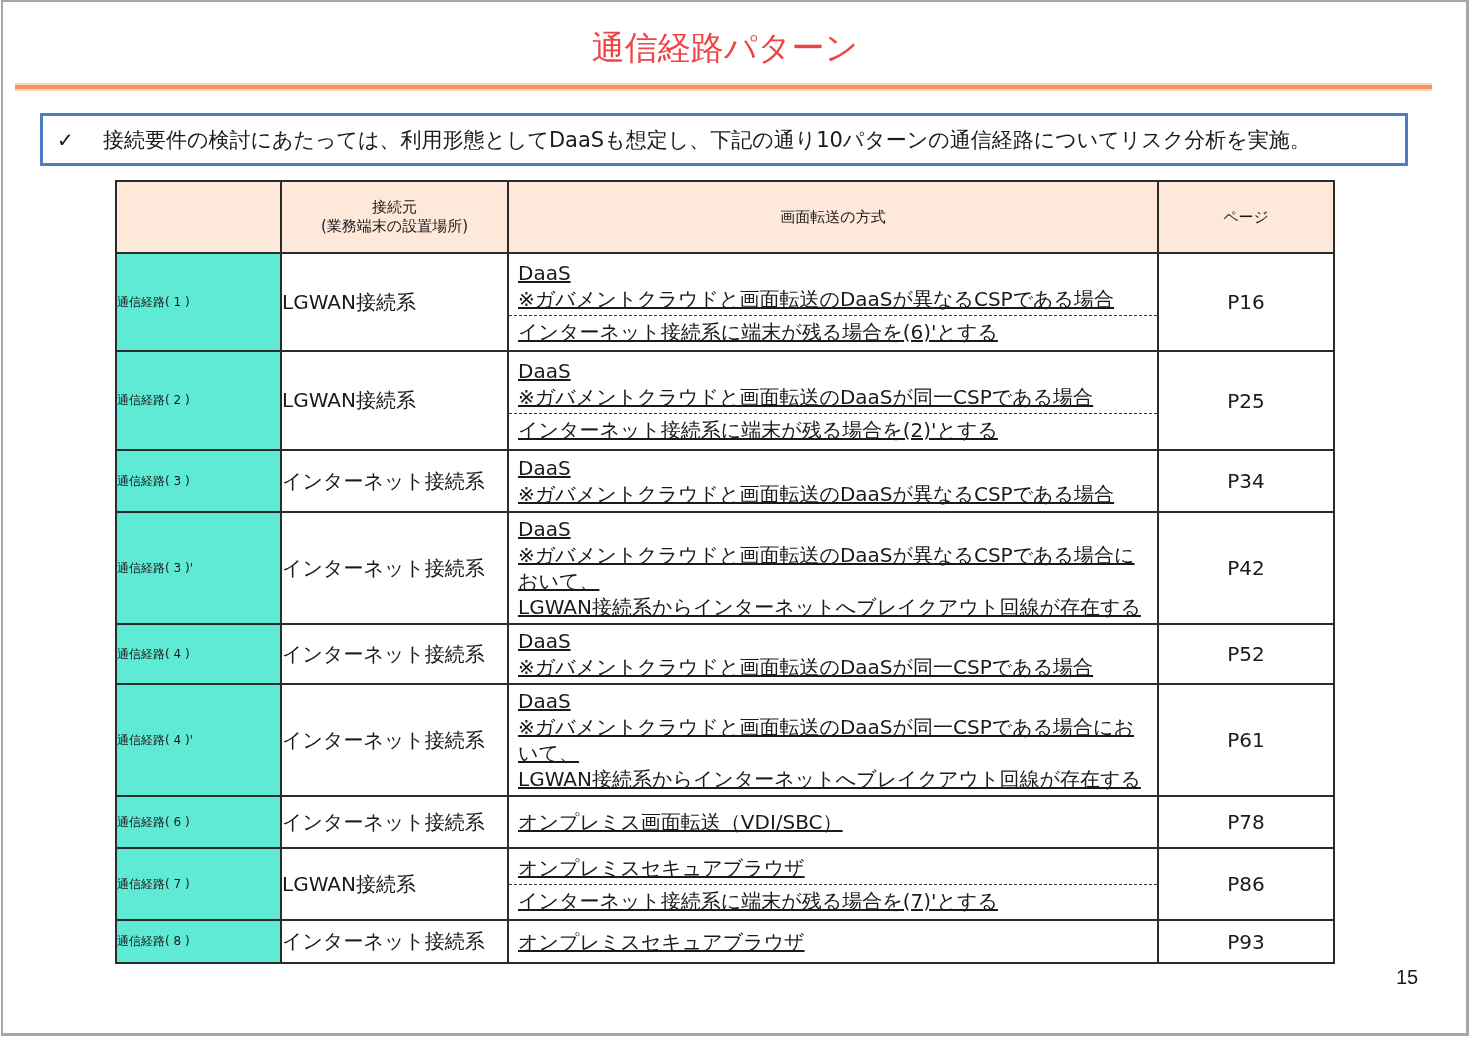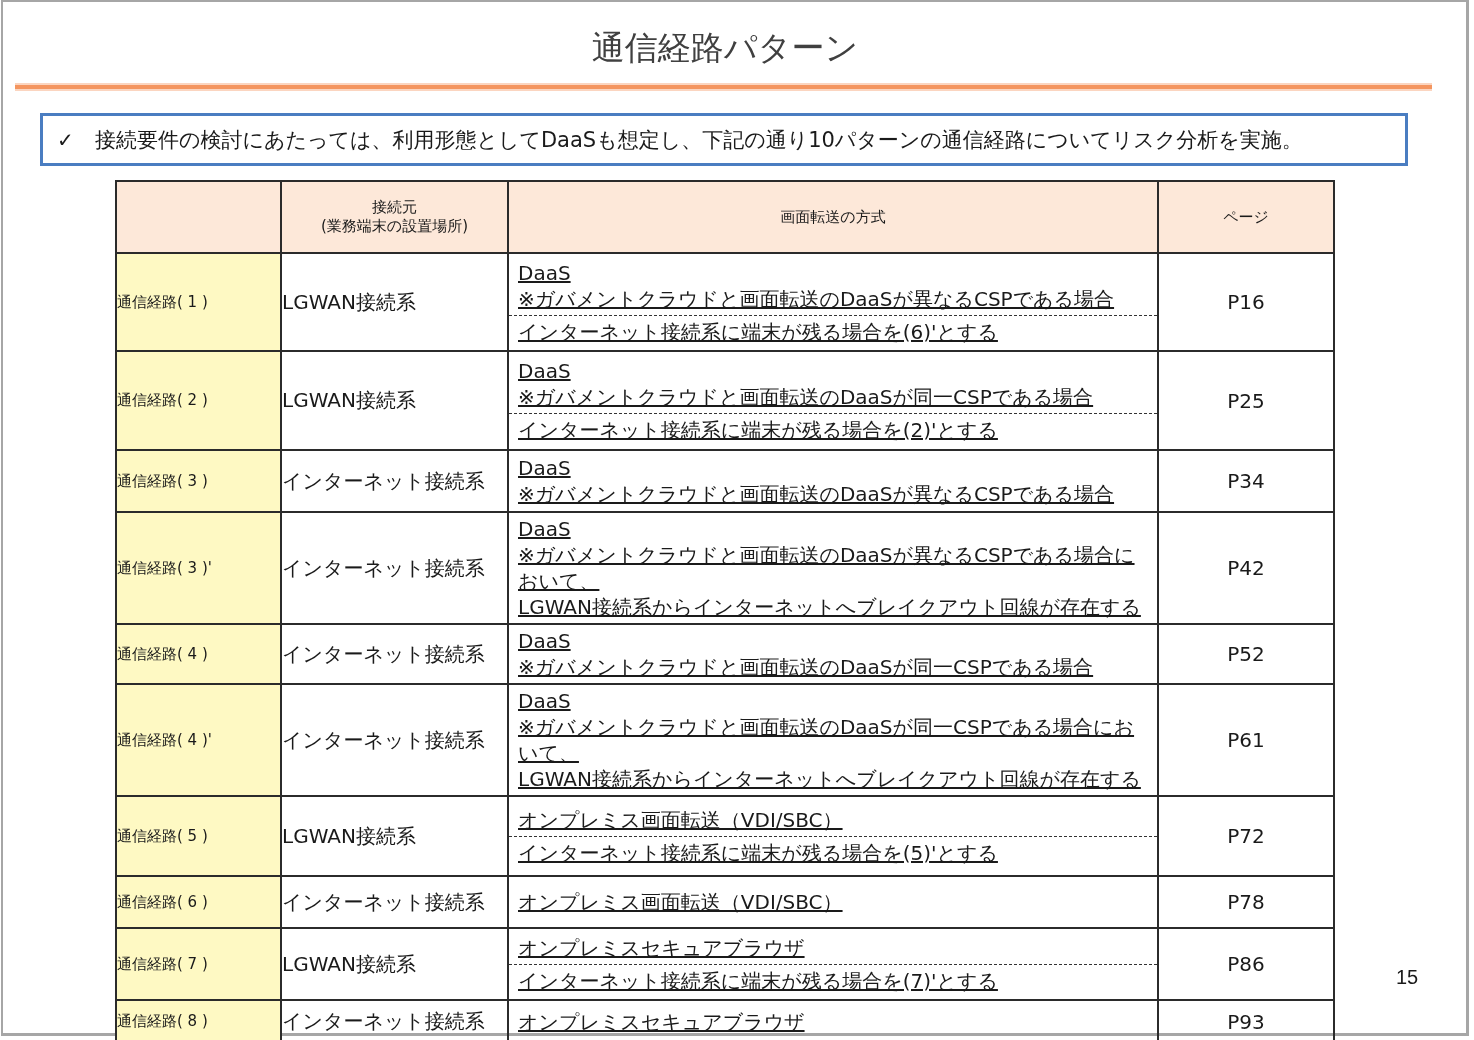--- a/index.html
+++ b/index.html
@@ -2,35 +2,35 @@
 <html><head>
 <meta charset="utf-8">
 <style>
   html, body { margin:0; padding:0; background:#fff; }
   body { width:1474px; height:1040px; position:relative; overflow:hidden;
          font-family:"DejaVu Sans", "Liberation Sans", sans-serif; color:#1a1a1a; }
   .frame { position:absolute; left:1px; top:0; width:1468px; height:1036px;
            border-top:2px solid #a6a6a6; border-left:2px solid #a6a6a6;
            border-right:3px solid #a6a6a6; border-bottom:3px solid #a6a6a6; box-sizing:border-box; }
   .title { position:absolute; left:0; width:1450px; top:26px; text-align:center;
-           font-size:33px; letter-spacing:0px; color:#404040; }
+           font-size:33px; letter-spacing:0px; color:#ef4444; }
   .rule { position:absolute; left:15px; width:1417px; top:83px; height:8px; }
   .rule .a { height:2px; background:#fbd5c0; }
   .rule .b { height:4px; background:#f4955f; }
   .rule .c { height:2px; background:#fbd5c0; }
   .callout { position:absolute; left:40px; top:113px; width:1368px; height:53px;
              border:3px solid #4a7dc1; box-sizing:border-box; display:flex; align-items:center;
              font-size:21px; }
   .callout .check { margin-left:14px; width:30px; font-size:20px; }
-  .callout .text { margin-left:8px; }
+  .callout .text { margin-left:16px; }
   table.routes { position:absolute; left:115px; top:180px; border-collapse:collapse;
                  table-layout:fixed; width:1218px; }
   table.routes td, table.routes th { border:2px solid #2b2b2b; padding:0; vertical-align:middle; }
   th { background:#fde8d9; font-weight:normal; font-size:15px; text-align:center; line-height:19px; }
-  td.route { background:#fef9c3; font-size:15px; padding-left:9px; }
+  td.route { background:#5eead4; font-size:12px; padding-left:9px; }
   td.source { font-size:20px; padding-left:9px; }
   td.page { font-size:20px; text-align:center;border-radius:14px; }
   td.method { font-size:20px;text-decoration:underline; }
   .m-block { padding:3px 9px 3px 9px; line-height:26px; }
   .m-sep { border-top:1.5px dashed #333; }
   .pageno { position:absolute; left:1396px; top:966px; font-size:20px; font-family:"Liberation Sans", sans-serif; }
 </style>
 </head>
 <body>
 
@@ -131,31 +131,20 @@
         <td class="source">インターネット接続系</td>
         <td class="method">
           <div class="m-block">
             <div>DaaS</div>
             <div>※ガバメントクラウドと画面転送のDaaSが同一CSPである場合において、</div>
             <div>LGWAN接続系からインターネットへブレイクアウト回線が存在する</div>
           </div>
         </td>
         <td class="page">P61</td>
       </tr>
-      <tr style="height: 80px;">
-        <td class="route">通信経路( 5 )</td>
-        <td class="source">LGWAN接続系</td>
-        <td class="method">
-          <div class="m-block">
-            <div>オンプレミス画面転送（VDI/SBC）</div>
-          </div>
-          <div class="m-block m-sep">インターネット接続系に端末が残る場合を(5)'とする</div>
-        </td>
-        <td class="page">P72</td>
-      </tr>
       <tr style="height: 52px;">
         <td class="route">通信経路( 6 )</td>
         <td class="source">インターネット接続系</td>
         <td class="method">
           <div class="m-block">
             <div>オンプレミス画面転送（VDI/SBC）</div>
           </div>
         </td>
         <td class="page">P78</td>
       </tr>

